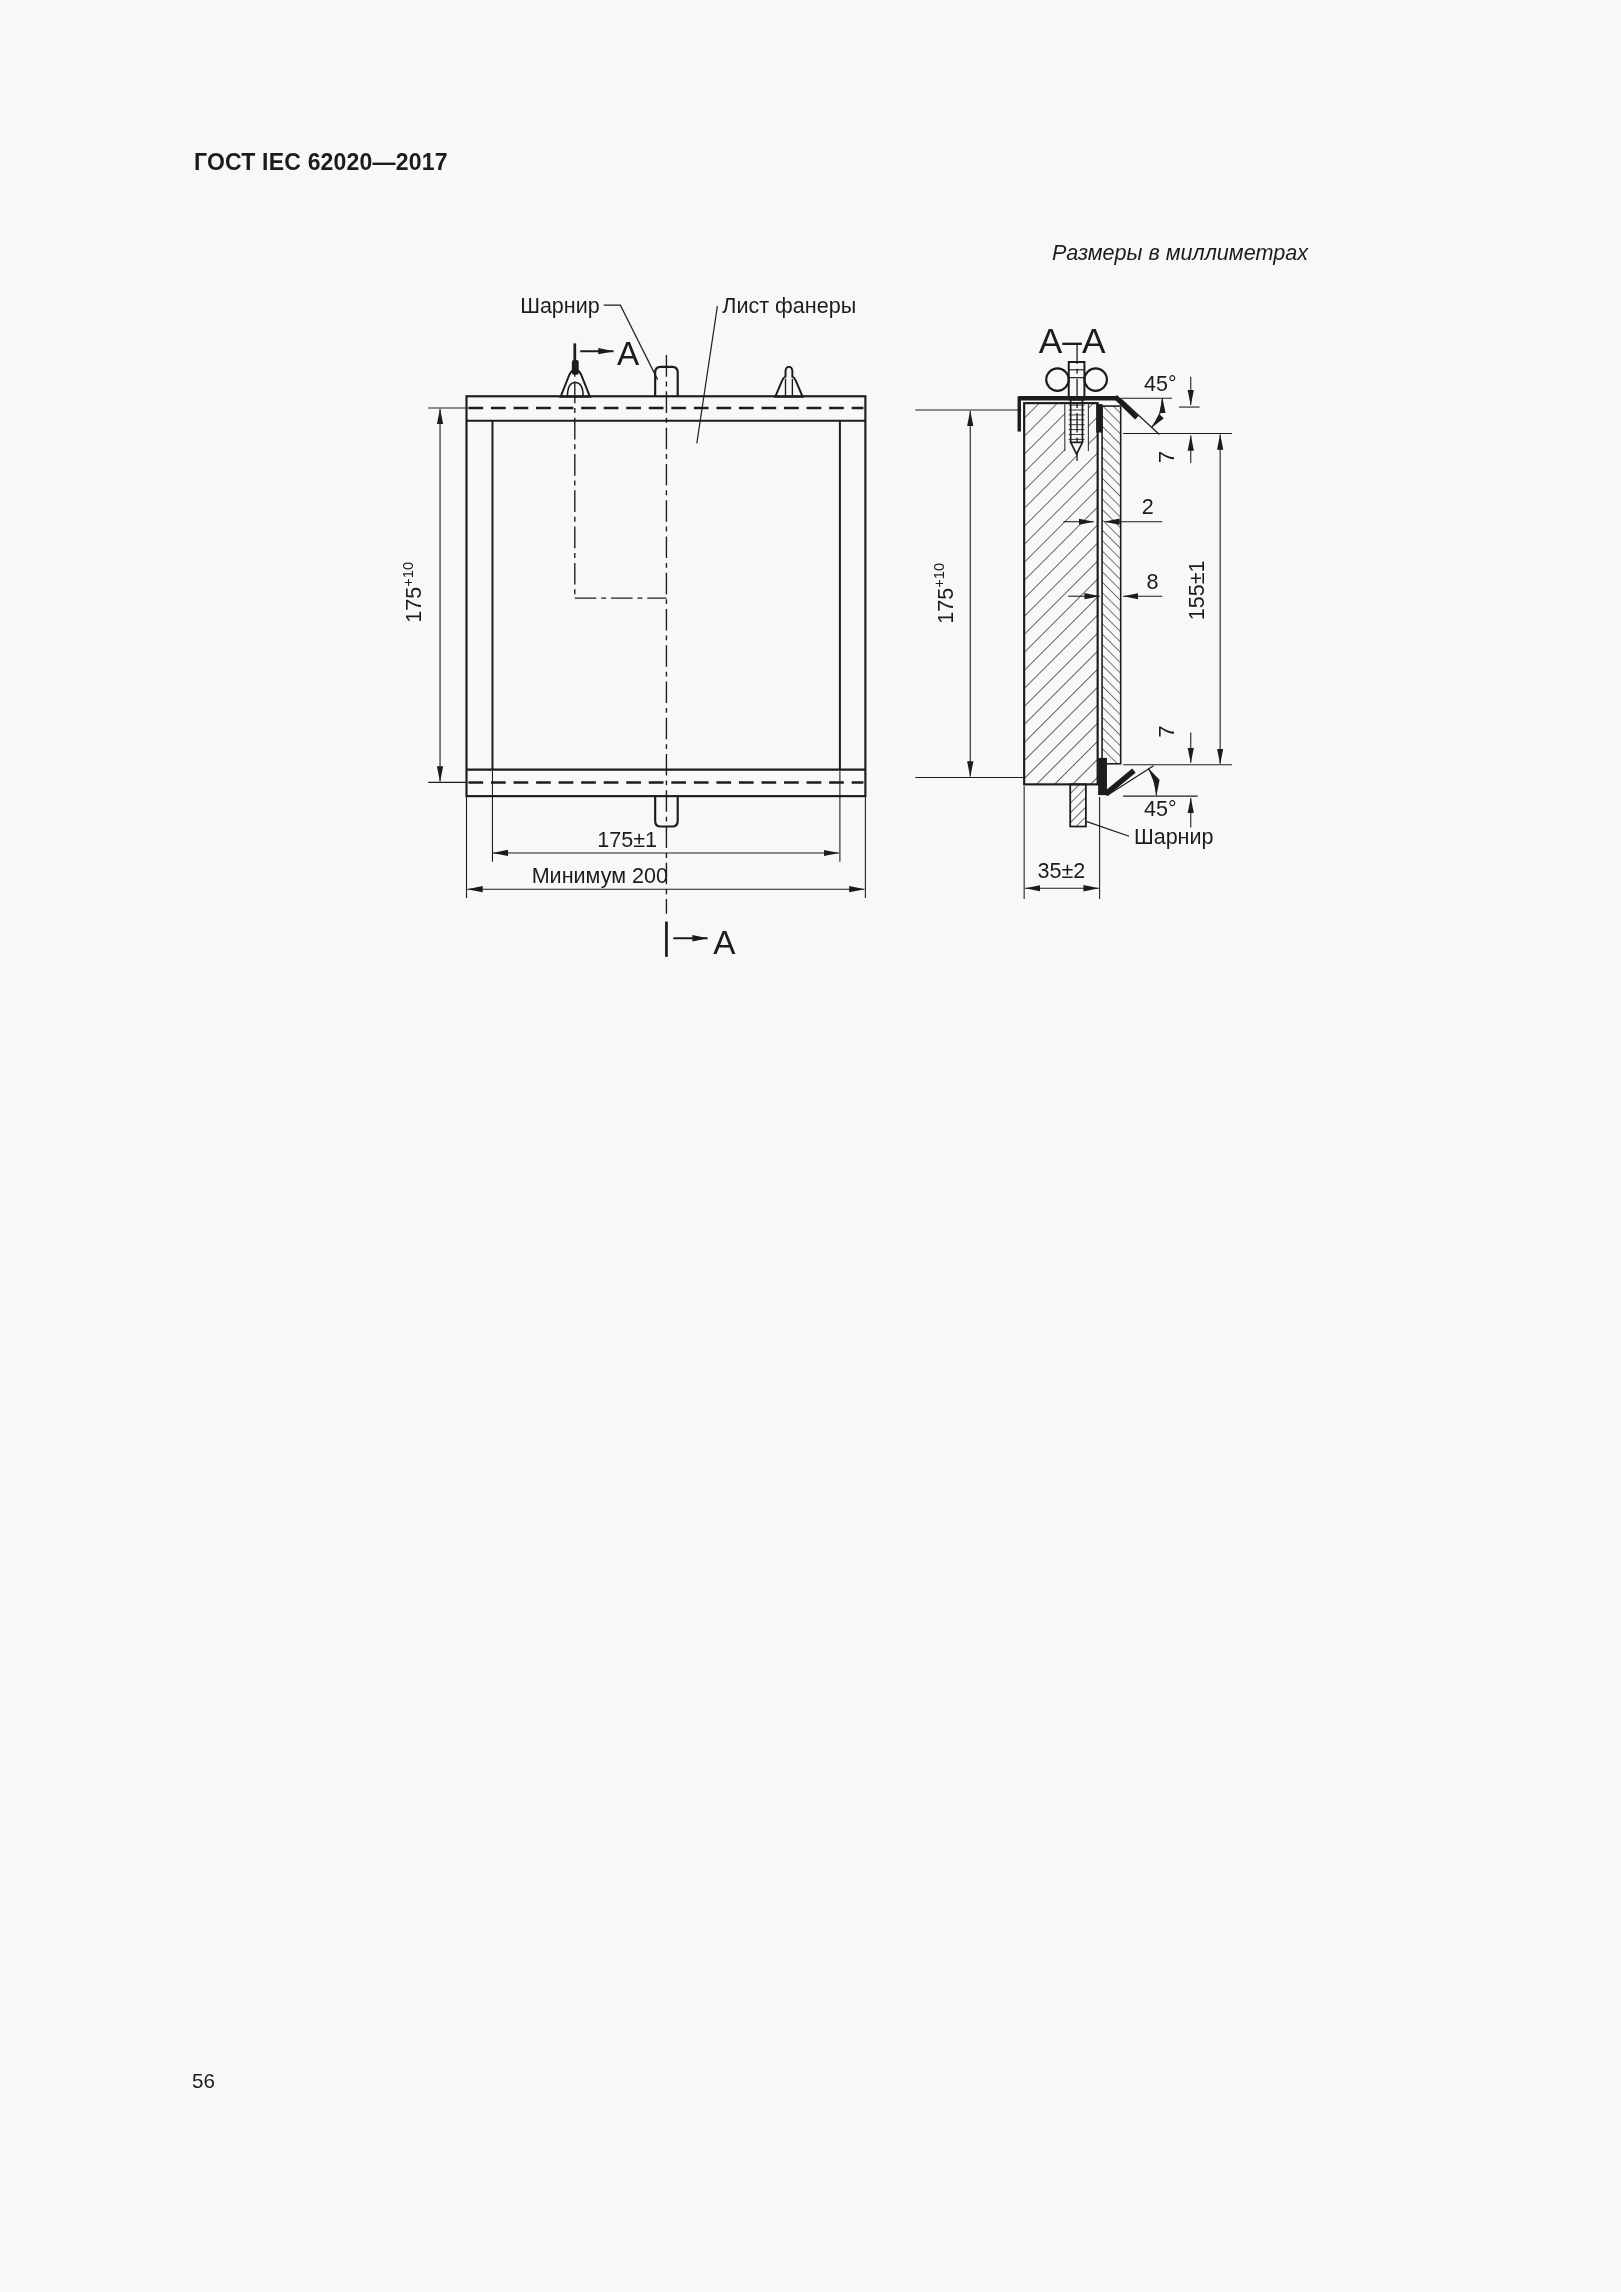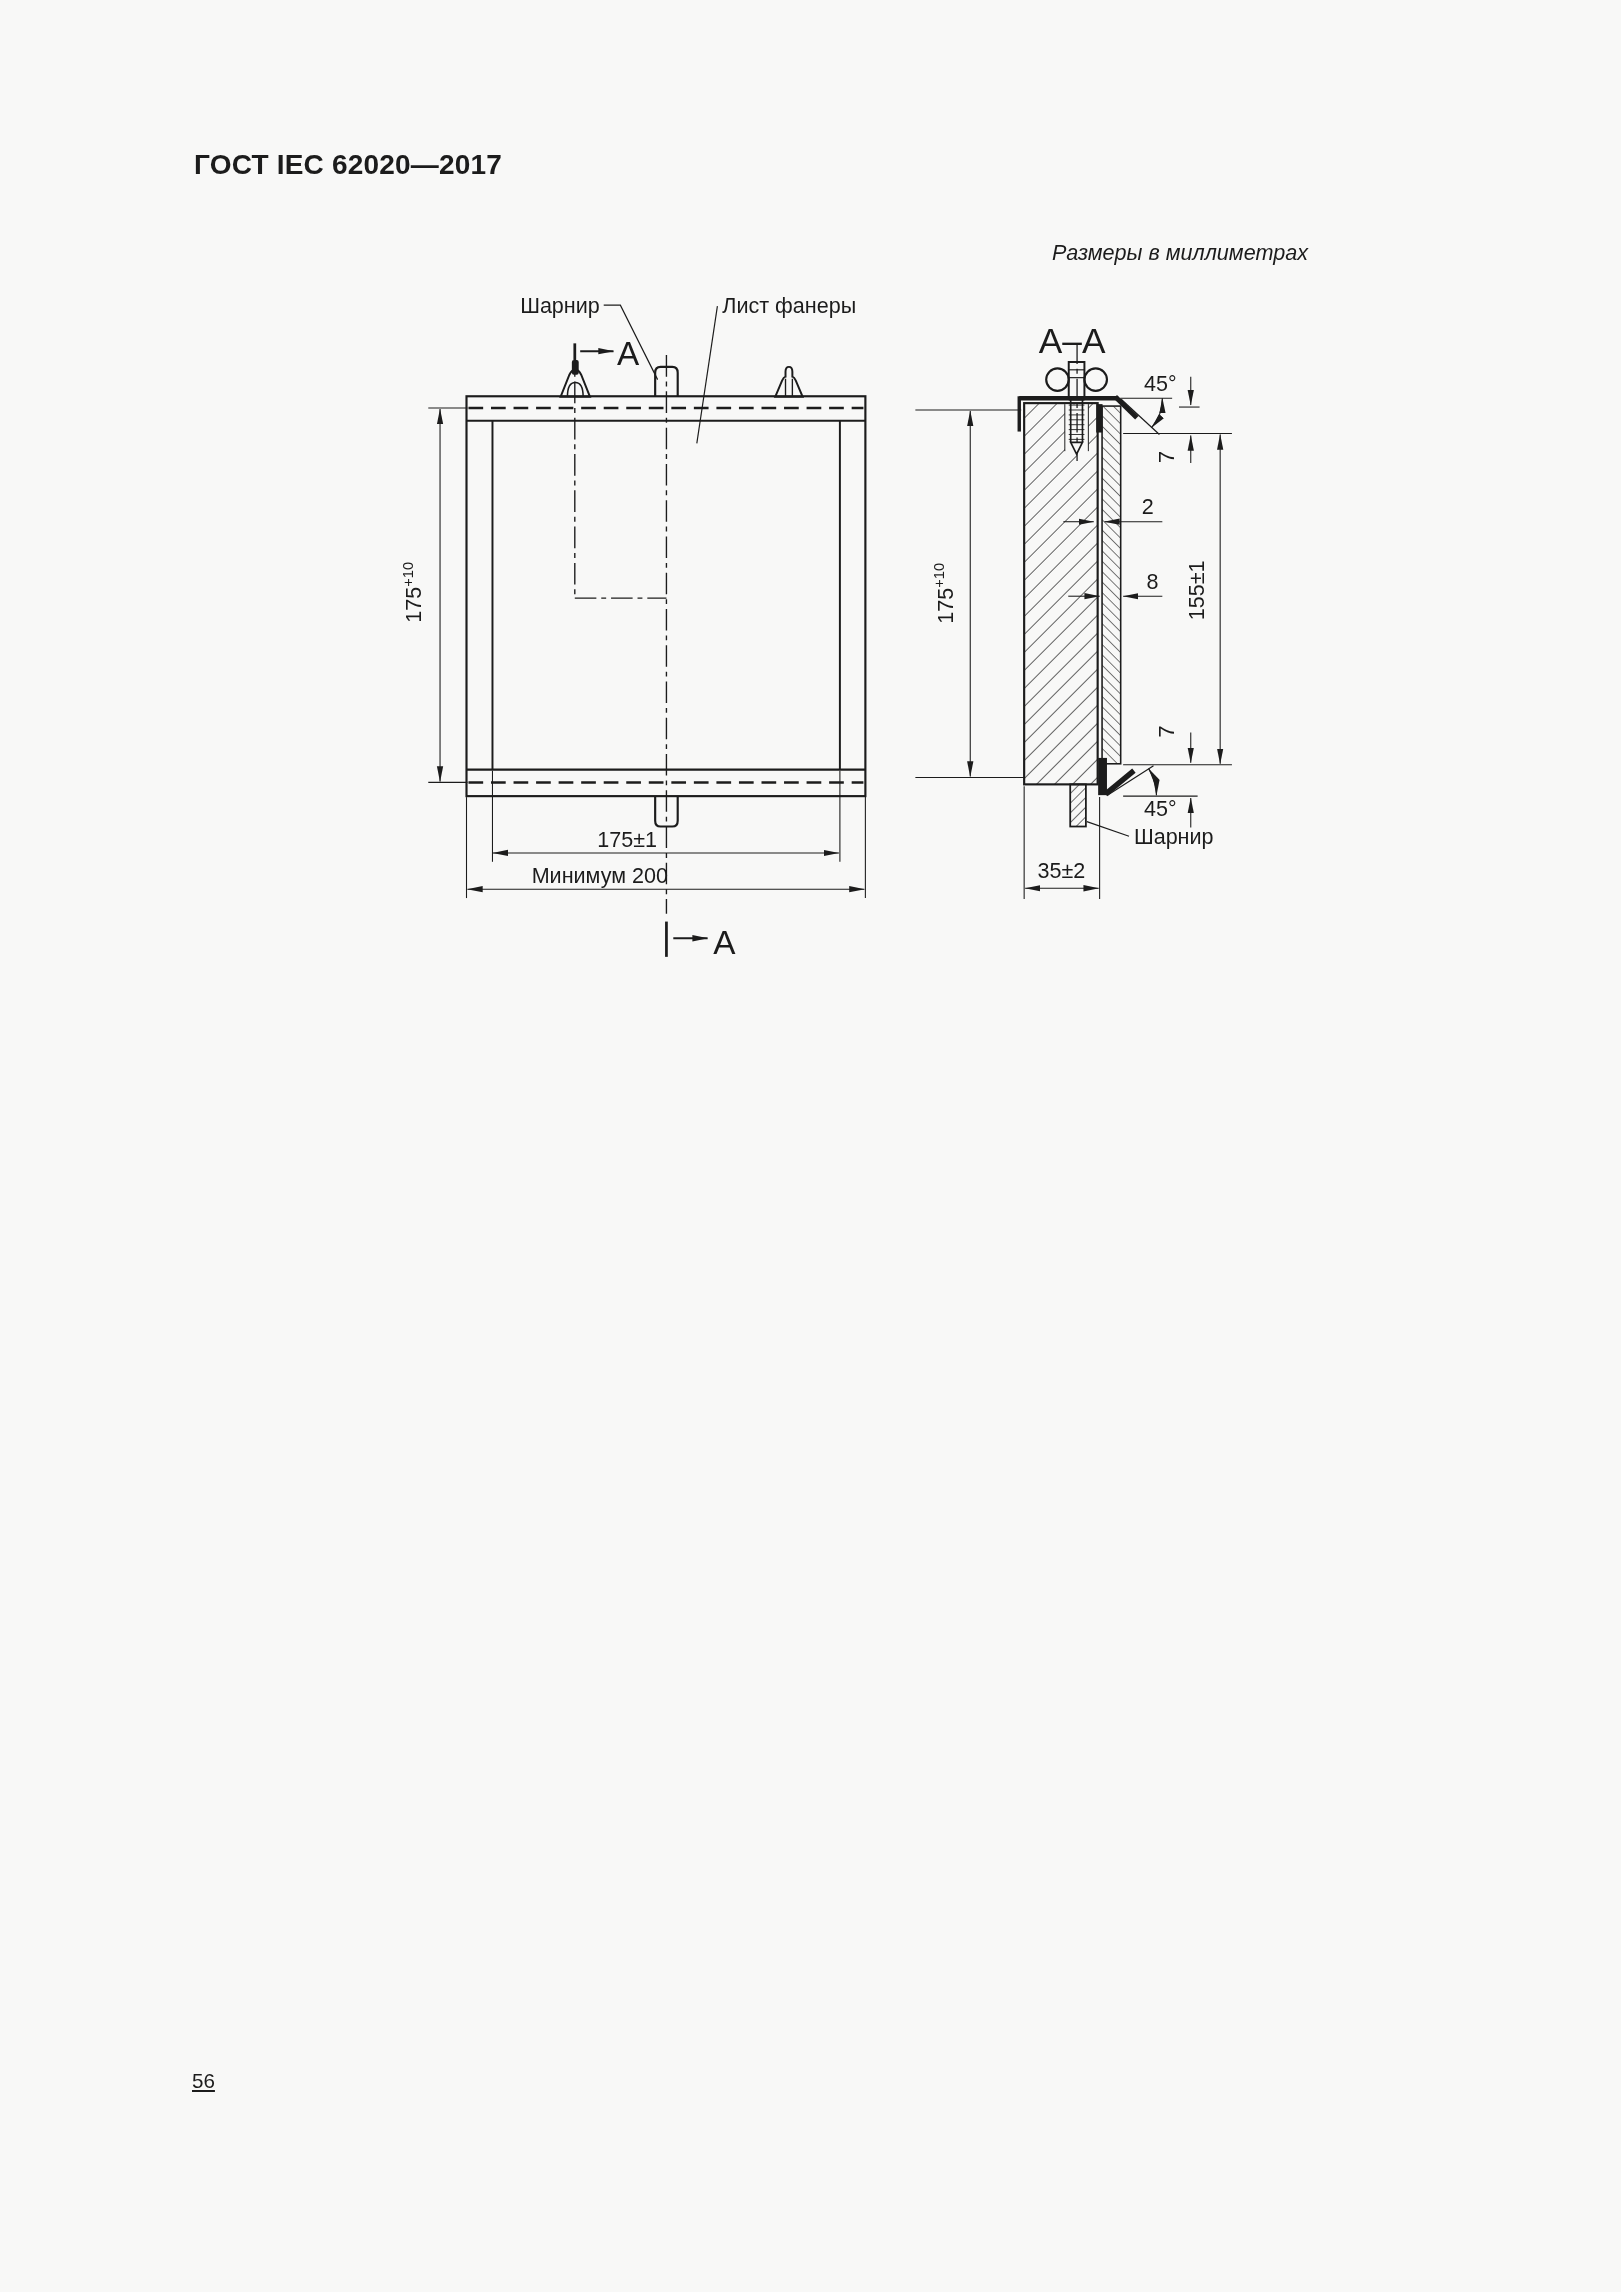--- a/index.html
+++ b/index.html
@@ -4,24 +4,24 @@
 <style>
   html,body{margin:0;padding:0;background:#e8e8e8;}
   .page{
     position:relative;
     width:1621px;height:2293px;
     background:#f8f8f7;
     font-family:"Liberation Sans","DejaVu Sans",sans-serif;
     color:#1c1c1c;
     overflow:hidden;
   }
-  .hdr{position:absolute;left:194px;top:149px;font-size:28px;font-weight:bold;letter-spacing:0.2px;}
+  .hdr{position:absolute;left:194px;top:149px;font-size:23px;font-weight:bold;letter-spacing:0.2px;}
   .units{position:absolute;left:980px;top:240px;width:328px;text-align:right;font-size:21.6px;font-style:italic;}
   .caption{position:absolute;left:377px;top:999px;width:941px;text-align:center;font-size:21.6px;}
-  .pagenum{position:absolute;left:192px;top:2069px;font-size:20.6px;text-decoration:underline;}
+  .pagenum{position:absolute;left:192px;top:2069px;font-size:20.6px;}
   svg{position:absolute;left:0;top:0;}
   svg text{font-family:"Liberation Sans","DejaVu Sans",sans-serif;fill:#1c1c1c;}
   .dim{font-size:22px;}
   .big{font-size:34px;}
   .title{font-size:36px;}
   .ln{stroke:#1c1c1c;fill:none;}
 </style>
 </head>
 <body>
 

